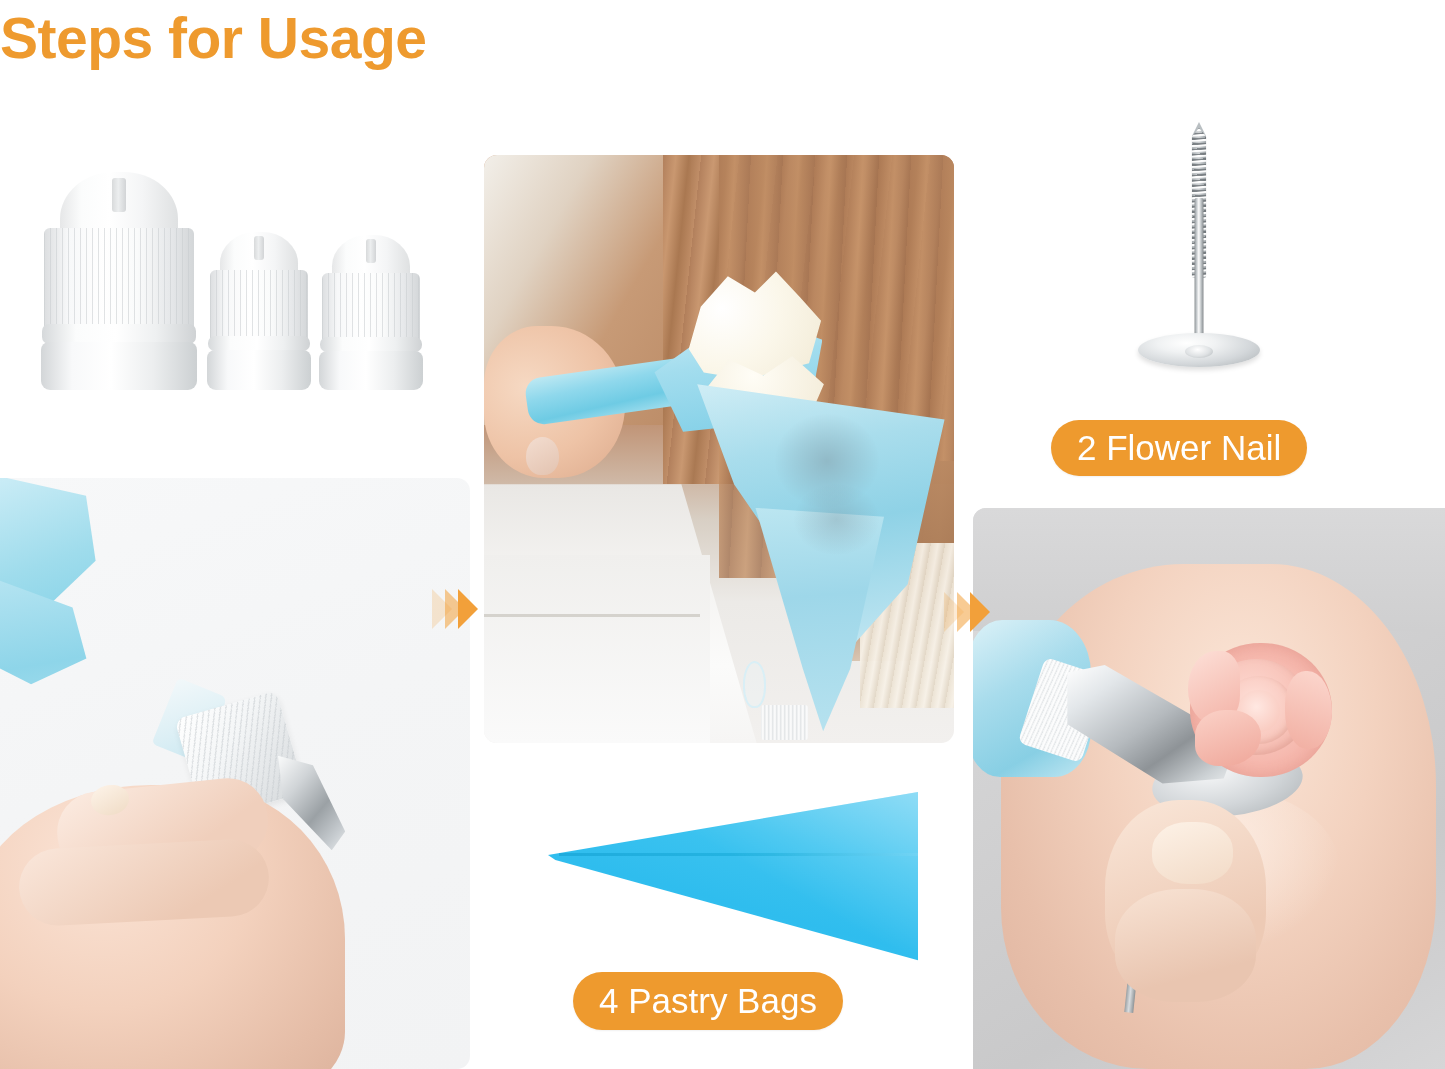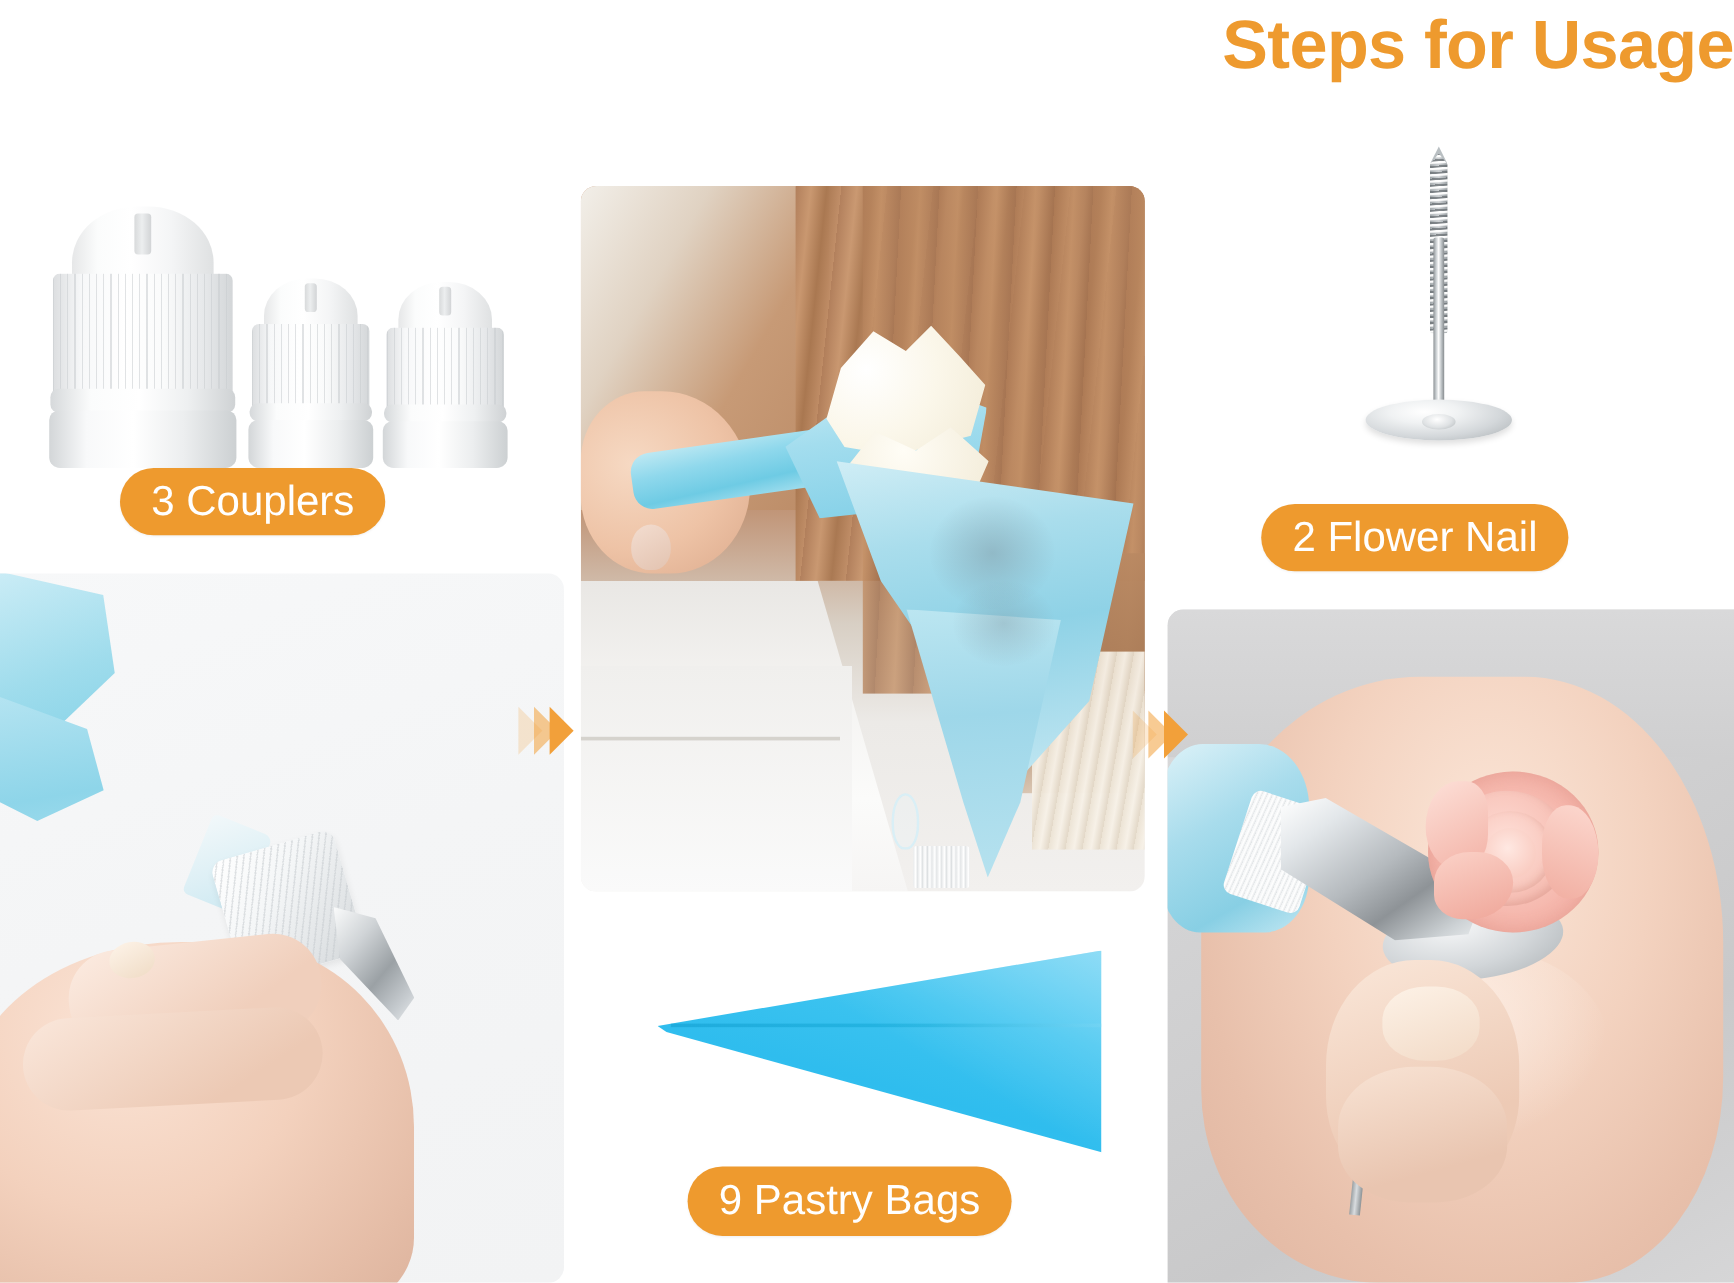--- a/index.html
+++ b/index.html
@@ -7,21 +7,21 @@
     width: 1445px; height: 1069px;
     background: #ffffff;
     font-family: "Liberation Sans", sans-serif;
     overflow: hidden;
   }
   #root { position: relative; width: 1445px; height: 1069px; background: #fff; }
 
   
   .page-title {
     position: absolute; left: 0; top: 4px; width: 1445px;
-    text-align: right;
+    text-align: left;
     font-size: 57px; font-weight: bold; letter-spacing: -0.5px;
     color: #EE9A2E;
     line-height: 68px;
   }
   .page-subtitle {
     position: absolute; left: 0; top: 84px; width: 1445px;
     text-align: center;
     font-size: 38px; font-weight: 300; color: #333333;
     line-height: 46px;
   }
@@ -518,17 +518,16 @@
     <span class="chev c1"></span>
     <span class="chev c2"></span>
     <span class="chev c3"></span>
   </div>
   <div class="arrow-group" id="arrow-2">
     <span class="chev c1"></span>
     <span class="chev c2"></span>
     <span class="chev c3"></span>
   </div>
 
-  <div class="badge" id="badge-couplers">3 Couplers</div>
   <div class="badge" id="badge-flowernail">2 Flower Nail</div>
-  <div class="badge" id="badge-pastrybags">9 Pastry Bags</div>
+  <div class="badge" id="badge-pastrybags">4 Pastry Bags</div>
 
 </div>
 
 </body></html>

